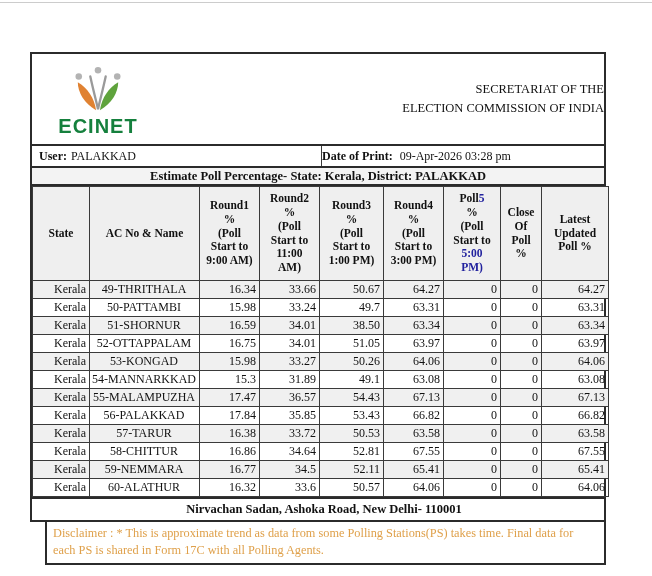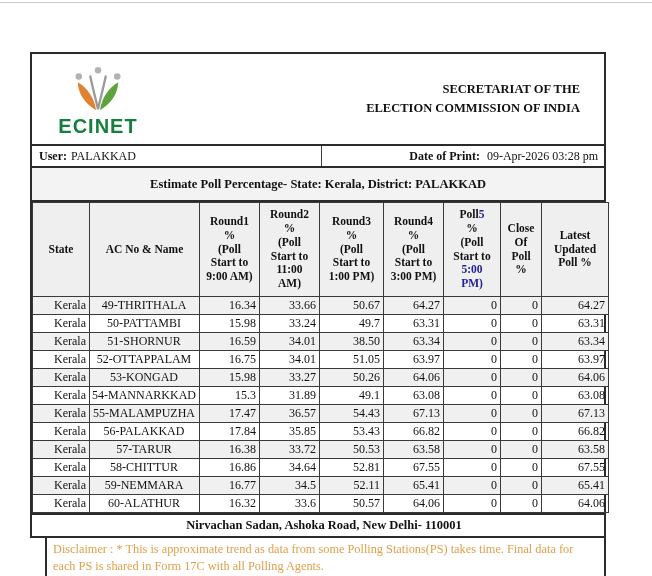--- a/index.html
+++ b/index.html
@@ -10,33 +10,33 @@
   #doc { position:absolute; left:30px; top:52px; width:576px; }
 
   .section { border:2px solid #2b2b2b; background:#fff; }
   .section + .section { margin-top:-2px; }
 
   
   #hdr { height:94px; display:flex; align-items:center; }
   .logo-block { width:132px; display:flex; flex-direction:column; align-items:center; padding-top:4px; }
   .logo-word { font-family:"Liberation Sans", sans-serif; font-weight:bold; font-size:20px;
                letter-spacing:1px; color:#15803d; margin-top:1px; }
-  .org-block { flex:1; text-align:right; padding-right:24px; font-weight:bold;
+  .org-block { flex:1; text-align:right; padding-right:0; font-weight:normal;
                font-size:12.5px; line-height:1.5; }
 
   
   #userrow { height:24px; display:flex; align-items:center; font-size:12px; }
   .user-cell { width:290px; padding-left:7px; border-right:1px solid #3a3a3a; height:100%;
                display:flex; align-items:center; }
-  .date-cell { flex:1; text-align:right; padding-right:6px; }
+  .date-cell { flex:1; text-align:left; padding-right:6px; }
   .lbl { font-weight:bold; }
   .val { margin-left:4px; }
 
   
-  #titlebar { height:36px; background:#f3f3f3; text-align:center; font-weight:bold;
+  #titlebar { height:20px; background:#f3f3f3; text-align:center; font-weight:bold;
               font-size:12.5px; display:flex; align-items:center; justify-content:center; }
 
   
   table { width:100%; border-collapse:collapse; table-layout:fixed; }
   th, td { border:1px solid #3a3a3a; overflow:hidden; }
   th { background:#efefef; font-weight:bold; font-size:11.5px; line-height:1.2;
        text-align:center; vertical-align:middle; padding:2px 1px; white-space:pre-line; }
   thead tr { height:94px; }
   tbody tr { height:18px; }
   tbody tr.stripe { background:#f0f0f0; }

